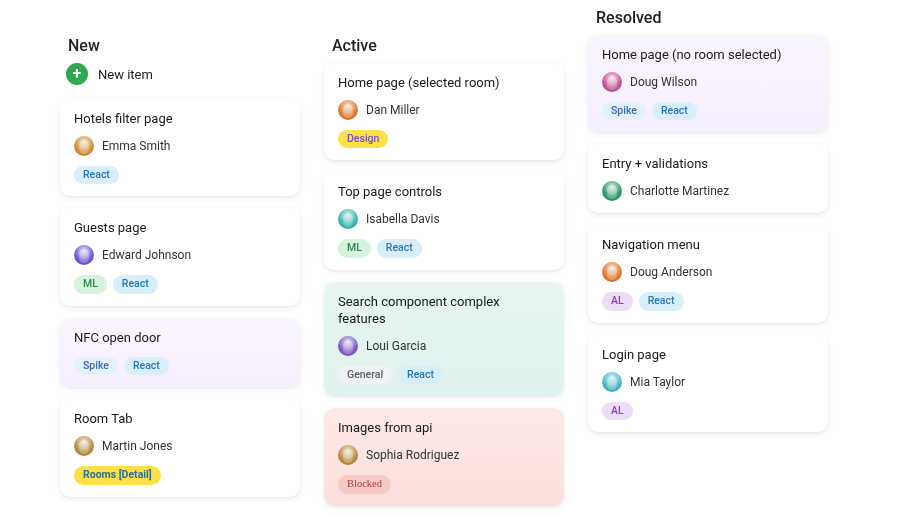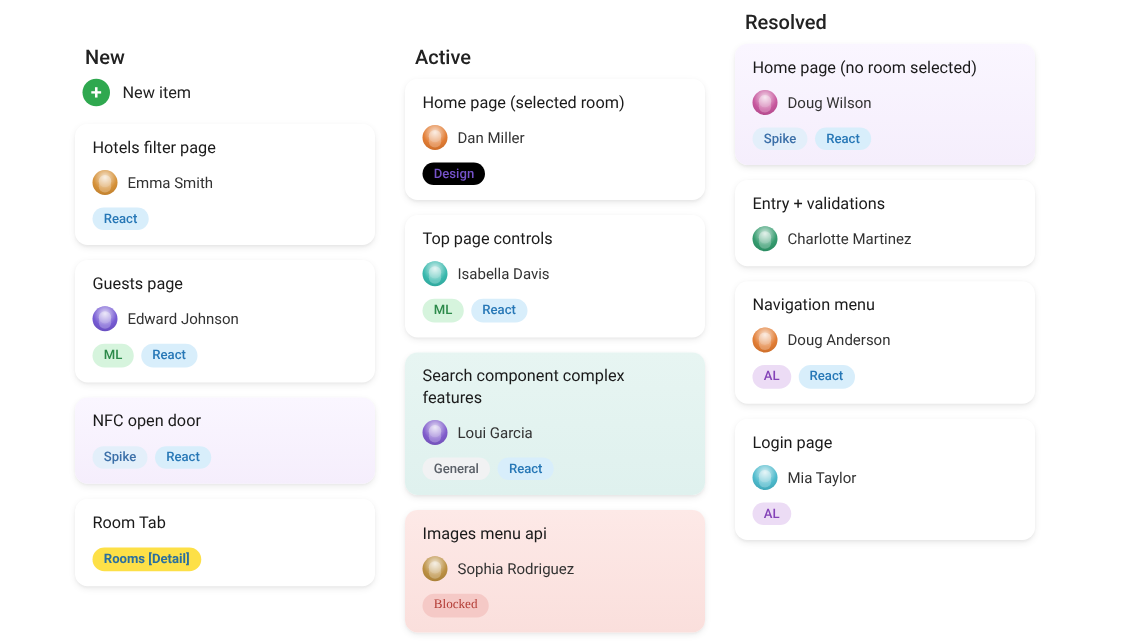--- a/index.html
+++ b/index.html
@@ -128,21 +128,21 @@
     padding: 3px 9px;
     border-radius: 10px;
     line-height: 1.2;
     font-weight: 500;
   }
   
   .tag.react   { background:#d8eefb; color:#2677b6; }
   .tag.ml      { background:#d6f4dd; color:#2c8a4a; }
   .tag.spike   { background:#e3effa; color:#3b6fa8; }
   .tag.rooms   { background:#fde047; color:#2a6f9e;font-weight:bold; }
-  .tag.design  { background:#000000; color:#7552c9; }
+  .tag.design  { background:#fde047; color:#7552c9; }
   .tag.general { background:#f1f2f3; color:#5a6068; }
   .tag.blocked { background:#f5c9c6; color:#b33d36;font-family:Liberation Serif, serif; }
   .tag.al      { background:#ecdcf5; color:#8443b8; }
 
   
   .tint-purple { background: linear-gradient(180deg,#faf6ff 0%, #f5eefc 100%); }
   .tint-teal   { background: linear-gradient(180deg,#e7f5f2 0%, #dff1ee 100%); }
   .tint-red    { background: linear-gradient(180deg,#fde9e7 0%, #fadfdc 100%); }
 
 </style>
@@ -184,20 +184,24 @@
     <div class="card tint-purple">
       <div class="card-title">NFC open door</div>
       <div class="tags">
         <span class="tag spike">Spike</span>
         <span class="tag react">React</span>
       </div>
     </div>
 
     <div class="card">
       <div class="card-title">Room Tab</div>
+      <div class="assignee-row">
+        <span class="avatar" style="background:#b3893b;"></span>
+        <span class="assignee-name">Martin Jones</span>
+      </div>
       <div class="tags">
         <span class="tag rooms">Rooms [Detail]</span>
       </div>
     </div>
   </div>
 
   <div class="column col-b">
     <h2 class="col-title">Active</h2>
 
     <div class="card">
@@ -229,21 +233,21 @@
         <span class="avatar" style="background:#7a54c9;"></span>
         <span class="assignee-name">Loui Garcia</span>
       </div>
       <div class="tags">
         <span class="tag general">General</span>
         <span class="tag react">React</span>
       </div>
     </div>
 
     <div class="card tint-red">
-      <div class="card-title">Images menu api</div>
+      <div class="card-title">Images from api</div>
       <div class="assignee-row">
         <span class="avatar" style="background:#b88a39;"></span>
         <span class="assignee-name">Sophia Rodriguez</span>
       </div>
       <div class="tags">
         <span class="tag blocked">Blocked</span>
       </div>
     </div>
   </div>
 

